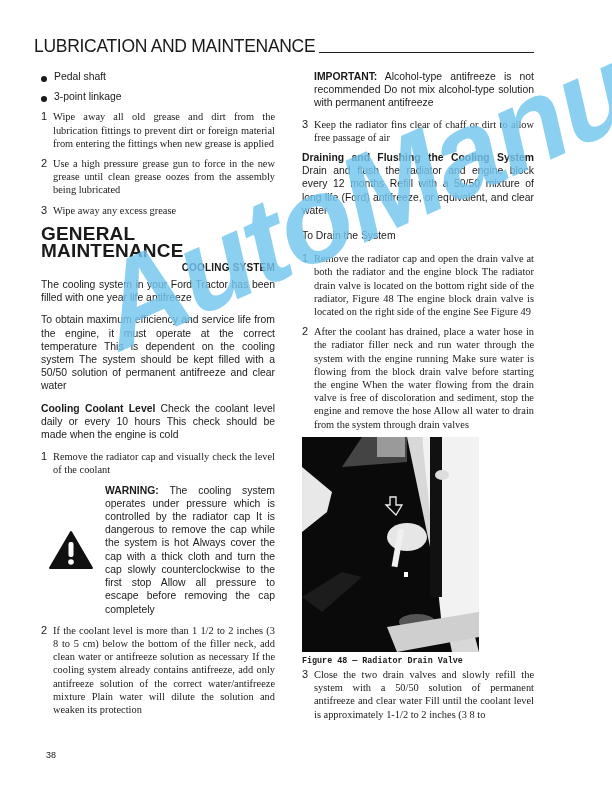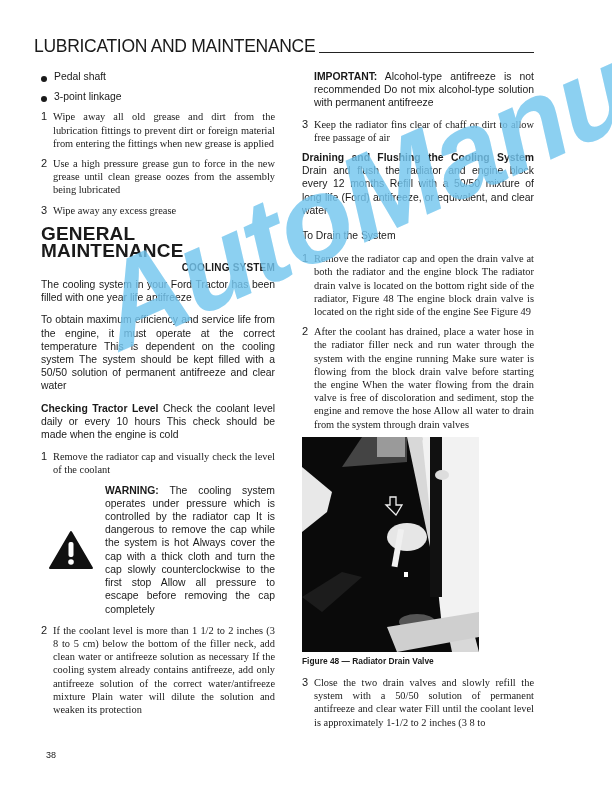--- a/index.html
+++ b/index.html
@@ -21,21 +21,21 @@
   .step-text { flex: 1; text-align: justify; font-family: Liberation Serif, serif; }
   .h1 { font-weight: bold; font-size: 19px; margin-top: 8px; letter-spacing: 0.2px; line-height: 17px; }
   .h2 { font-weight: bold; font-size: 10px; margin: 2px 0 4px 2px; letter-spacing: 0.2px; text-align: right; }
   .para { margin-bottom: 9px; }
   .run-head { font-weight: bold; }
   .warning { display: flex; margin: 4px 0 8px 0; }
   .warn-icon-wrap { width: 60px; flex: none; display: flex; align-items: center; justify-content: center; padding-right: 4px; }
   .warn-text { flex: 1; text-align: justify; }
   .important { margin-left: 12px; margin-bottom: 8px; text-align: justify; }
   .figure { width: 177px; height: 215px; background: #0c0c0c; position: relative; overflow: hidden; margin-top: 6px; }
-  .fig-caption { font-weight: bold; font-size: 8.4px; margin-top: 3px; margin-bottom: 8px; }
+  .fig-caption { font-weight: bold; font-size: 8.4px; margin-top: 3px; margin-bottom: 0; font-family: Liberation Mono, monospace; }
   .page-num { position: absolute; left: 46px; top: 750px; font-size: 9px; }
   .watermark { position: absolute; left: 75px; top: 250px; font-size: 120px; font-weight: bold; color: #74c6ef;
                opacity: 0.82; transform: rotate(-24deg); transform-origin: left top; white-space: nowrap;
                pointer-events: none; font-style: italic; letter-spacing: -2px; }
 </style>
 </head>
 <body>
 
 <div class="header">
   <span class="header-title">LUBRICATION AND MAINTENANCE</span>
@@ -62,21 +62,21 @@
     </div>
   <div class="step">
       <span class="step-num">3</span>
       <span class="step-text">Wipe away any excess grease</span>
     </div>
 
   <div class="h1">GENERAL MAINTENANCE</div>
   <div class="h2">COOLING SYSTEM</div>
   <p class="para">The cooling system in your Ford Tractor has been filled with one year life antifreeze</p>
   <p class="para">To obtain maximum efficiency and service life from the engine, it must operate at the correct temperature  This is dependent on the cooling system  The system should be kept filled with a 50/50 solution of permanent antifreeze and clear water</p>
-  <p class="para"><span class="run-head">Checking Tractor Level</span><span>  Check the coolant level daily or every 10 hours  This check should be made when the engine is cold</span></p>
+  <p class="para"><span class="run-head">Cooling Coolant Level</span><span>  Check the coolant level daily or every 10 hours  This check should be made when the engine is cold</span></p>
 
   <div class="step">
       <span class="step-num">1</span>
       <span class="step-text">Remove the radiator cap and visually check the level of the coolant</span>
     </div>
 
   <div class="warning">
     <div class="warn-icon-wrap">
       <svg width="46" height="40" viewBox="0 0 46 40">
         <path d="M23 2 L44 38 L2 38 Z" fill="#111" stroke="#111" stroke-width="2" stroke-linejoin="round"></path>

